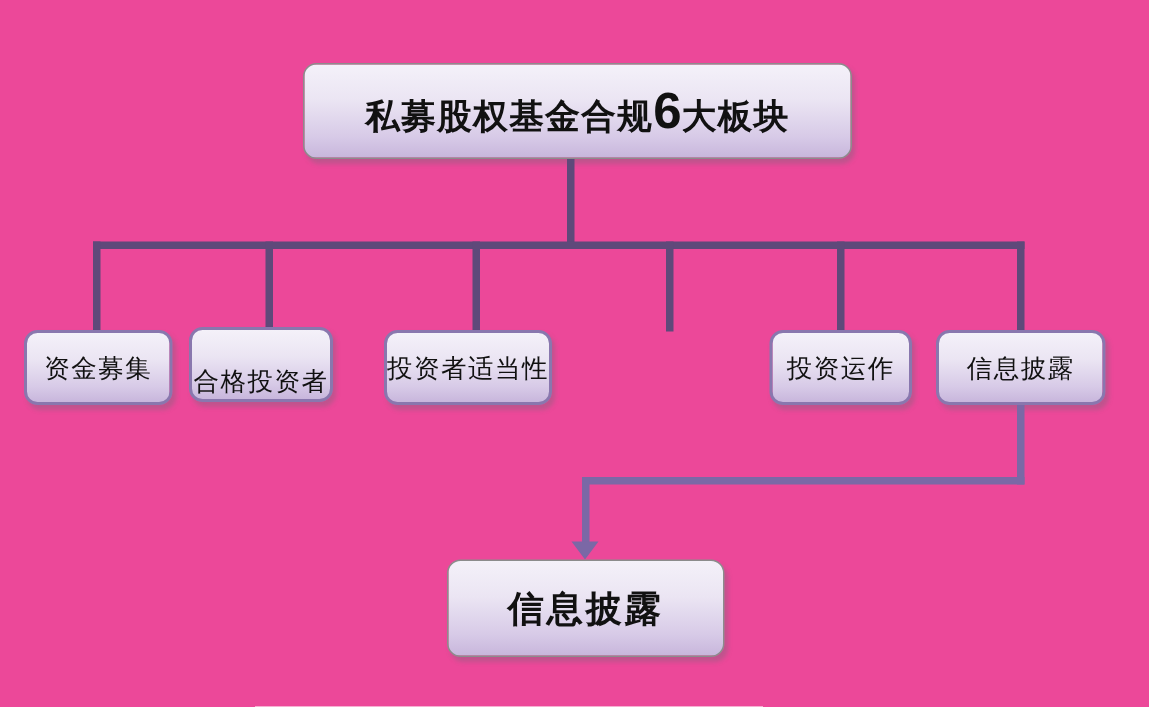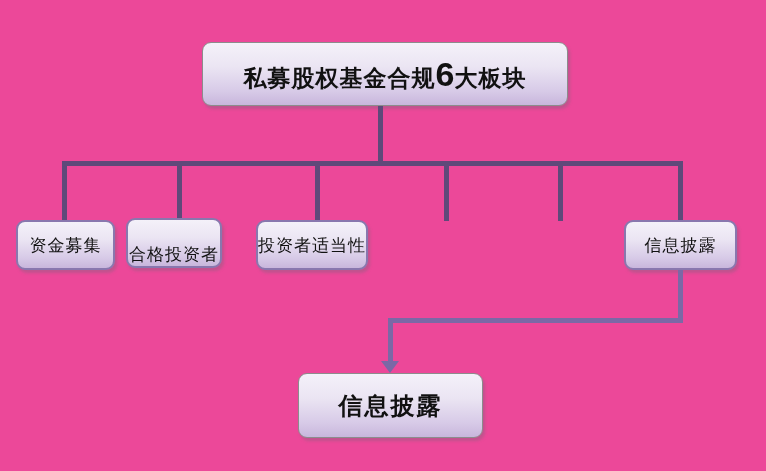--- a/index.html
+++ b/index.html
@@ -70,20 +70,23 @@
 
   <div class="node branch" style="left:16px;  top:220px; width:99px;  height:50px;">
     <span class="branch-label">资金募集</span>
   </div>
   <div class="node branch" style="left:126px; top:218px; width:96px; height:50px;align-items:flex-end;">
     <span class="branch-label">合格投资者</span>
   </div>
   <div class="node branch" style="left:256px; top:220px; width:112px; height:50px;">
     <span class="branch-label">投资者适当性</span>
   </div>
+  <div class="node branch" style="left:513px; top:220px; width:95px;  height:50px;">
+    <span class="branch-label">投资运作</span>
+  </div>
   <div class="node branch" style="left:624px; top:220px; width:113px; height:50px;">
     <span class="branch-label">信息披露</span>
   </div>
 
   <div class="aline" style="left:678px; top:270px; width:5px; height:53px;"></div>
   <div class="aline" style="left:388px; top:318px; width:295px; height:5px;"></div>
   <div class="aline" style="left:388px; top:318px; width:5px; height:45px;"></div>
   <div class="arrowhead" style="left:381px; top:361px;"></div>
 
   <div class="node frame node-detail">

